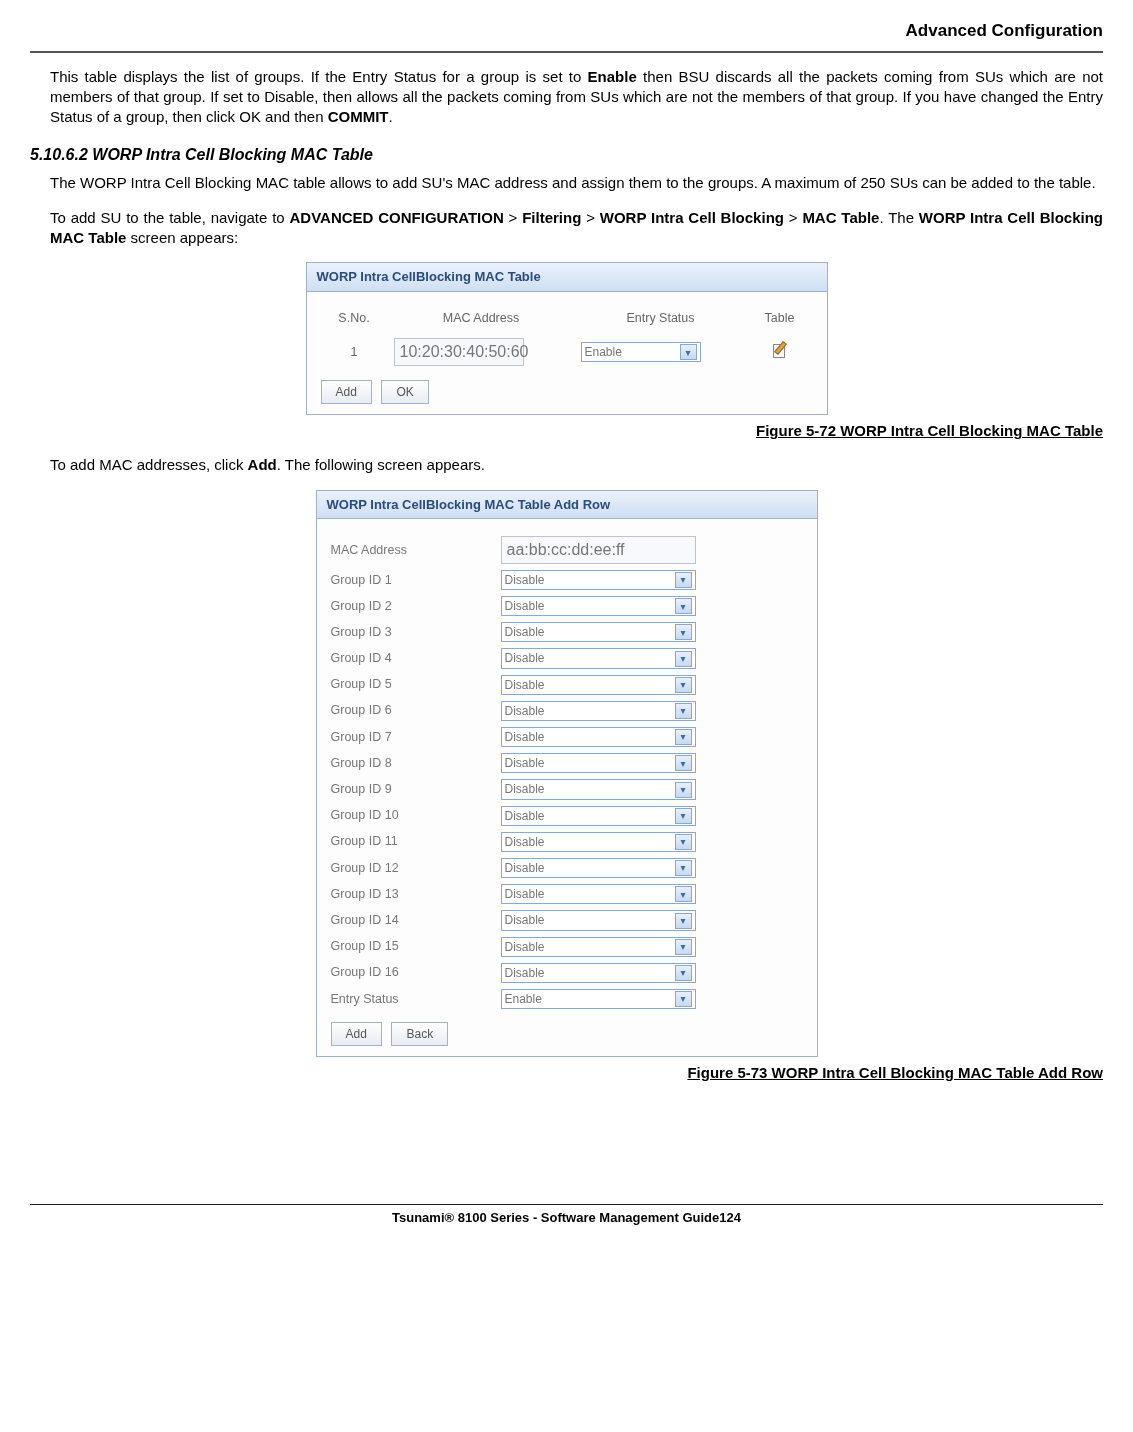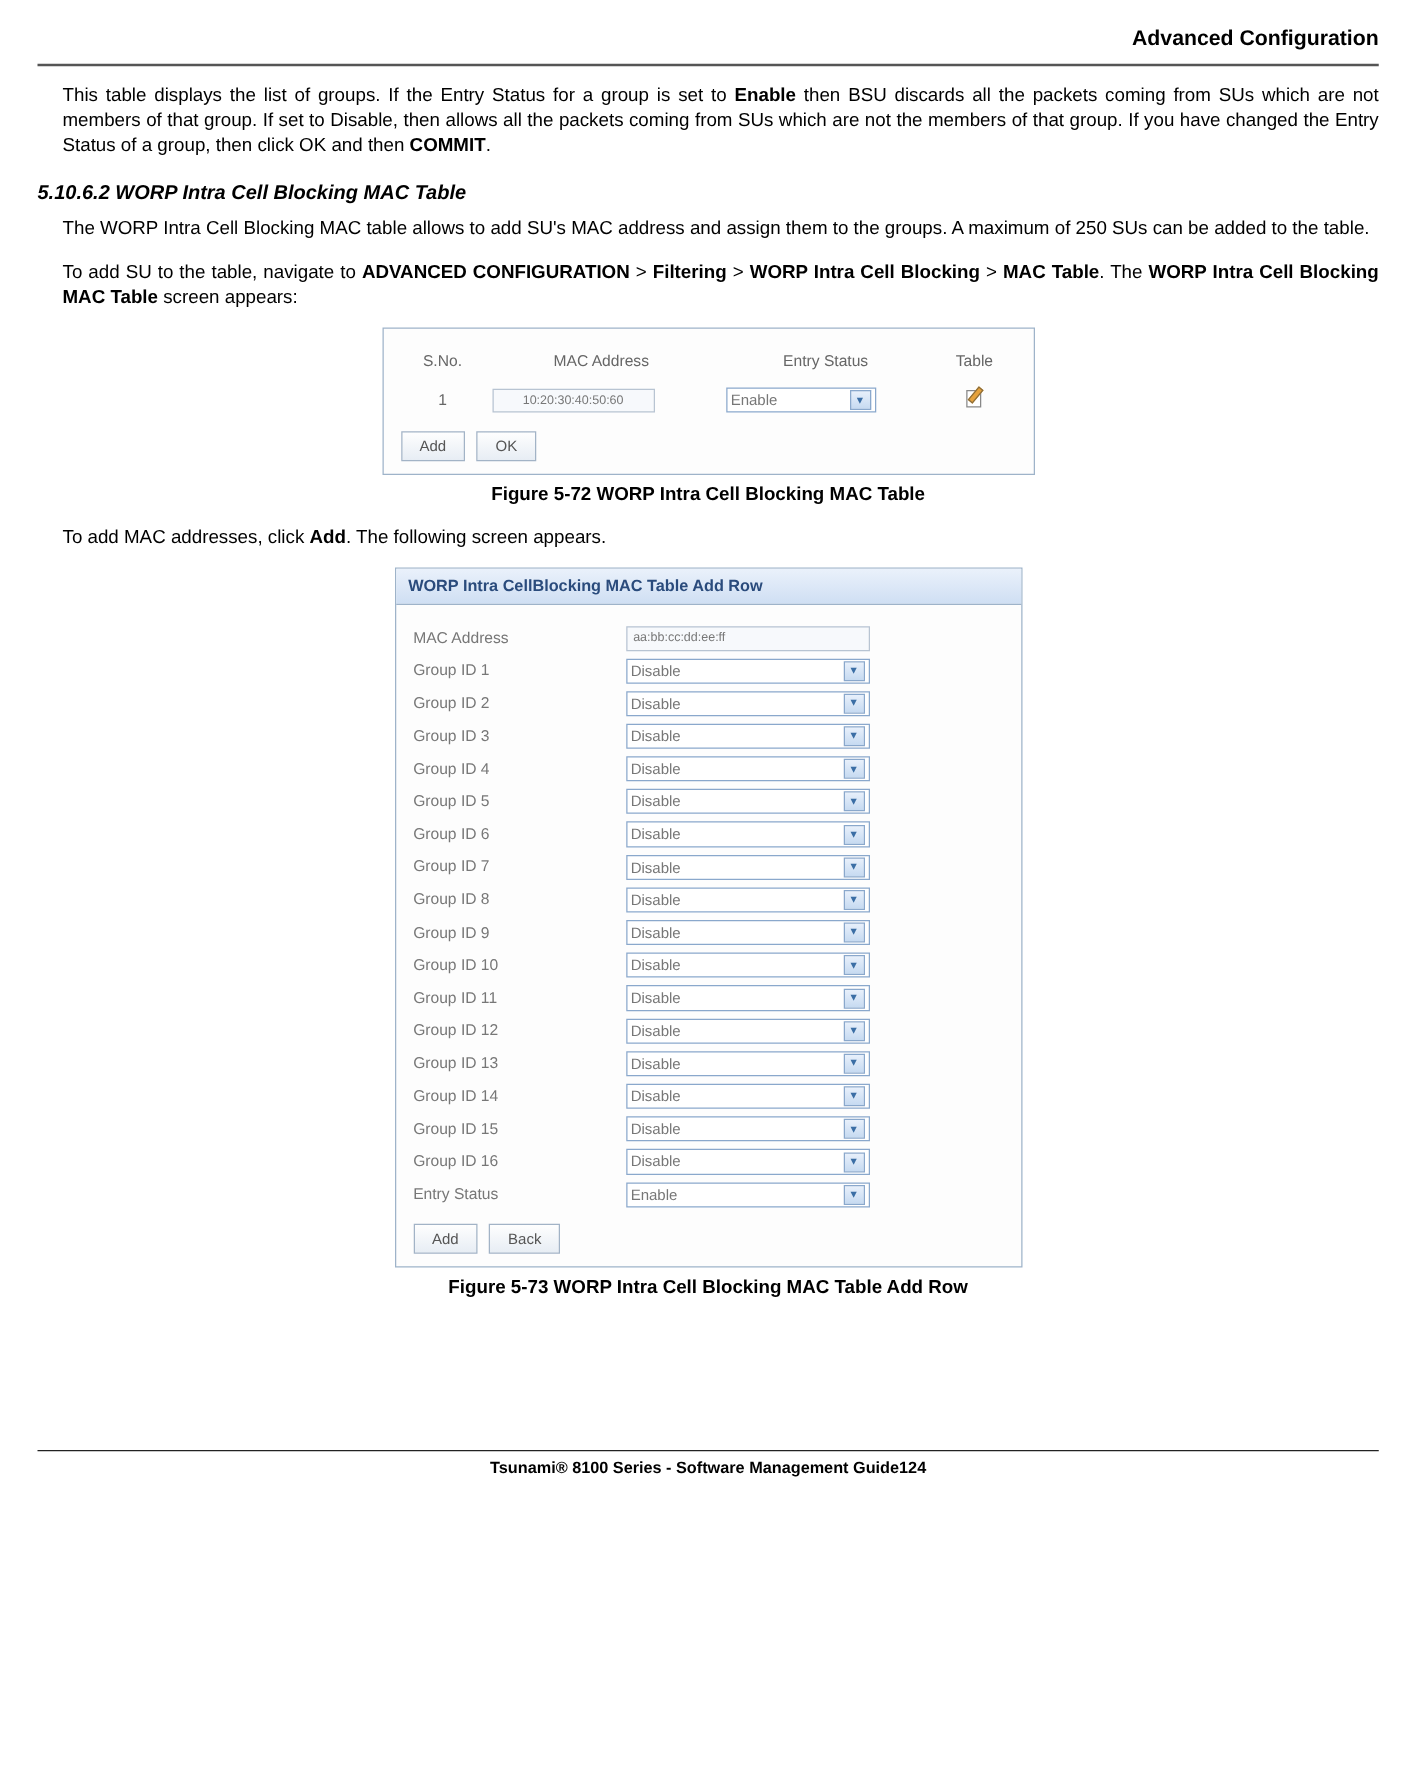--- a/index.html
+++ b/index.html
@@ -27,23 +27,24 @@
     text-align: justify;
   }
   .section-title {
     font-weight: bold;
     font-style: italic;
     font-size: 16px;
     margin: 16px 0 8px 0;
   }
   .bold { font-weight: bold; }
   .figure-caption {
-    text-align: center;
+    text-align: right;
     font-weight: bold;
     margin: 6px 0 14px 0;
+    text-decoration: underline;
   }
   .panel {
     border: 1px solid #9eb3c9;
     background: #fdfdfd;
     margin: 0 auto 4px auto;
     font-family: Verdana, Arial, sans-serif;
     font-size: 13px;
     color: #666;
   }
   .panel-header {
@@ -59,21 +60,21 @@
   .tbl td, .tbl th {
     text-align: center;
     padding: 4px 6px;
     font-weight: normal;
     color: #666;
   }
   .input-box {
     border: 1px solid #b8c4d2;
     background: #f7f9fc;
     padding: 2px 5px;
-    font-size: 10px;
+    font-size: 16px;
     color: #777;
     width: 130px;
     box-sizing: border-box;
   }
   .select-box {
     border: 1px solid #8aa8cc;
     background: #fff;
     padding: 1px 3px;
     font-size: 12px;
     color: #777;
@@ -150,20 +151,21 @@
   <span>WORP Intra Cell Blocking MAC Table</span>
 </div>
 
 <p class="para">The WORP Intra Cell Blocking MAC table allows to add SU's MAC address and assign them to the groups. A maximum of 250 SUs can be added to the table.</p>
 
 <p class="para">
   <span>To add SU to the table, navigate to </span><span class="bold">ADVANCED CONFIGURATION</span><span> &gt; </span><span class="bold">Filtering</span><span> &gt; </span><span class="bold">WORP Intra Cell Blocking</span><span> &gt; </span><span class="bold">MAC Table</span><span>. The </span><span class="bold">WORP Intra Cell Blocking MAC Table</span><span> screen appears:</span>
 </p>
 
 <div class="panel panel1">
+  <div class="panel-header">WORP Intra CellBlocking MAC Table</div>
   <div class="panel-body">
     <table class="tbl">
       <tbody>
           <tr class="tbl1-hdr">
         <td style="width:55px">S.No.</td>
         <td style="width:175px">MAC Address</td>
         <td style="width:160px">Entry Status</td>
         <td>Table</td>
       </tr>
       <tr>

